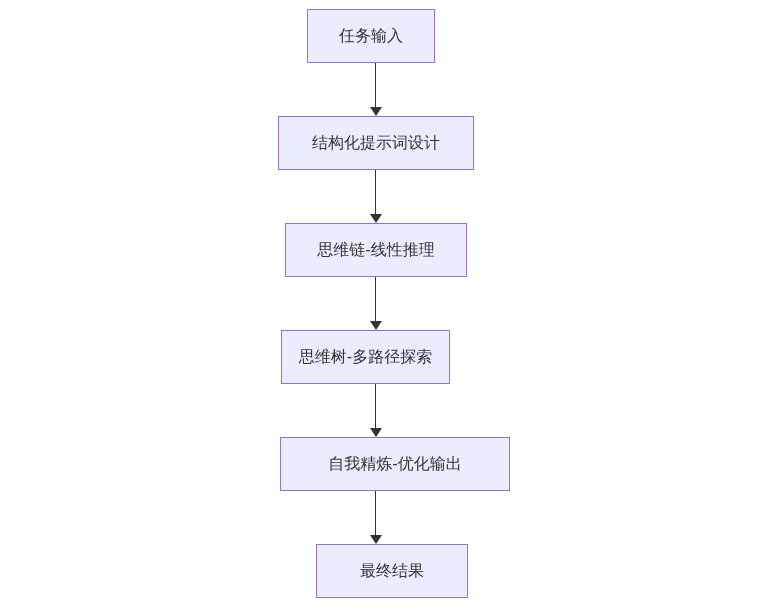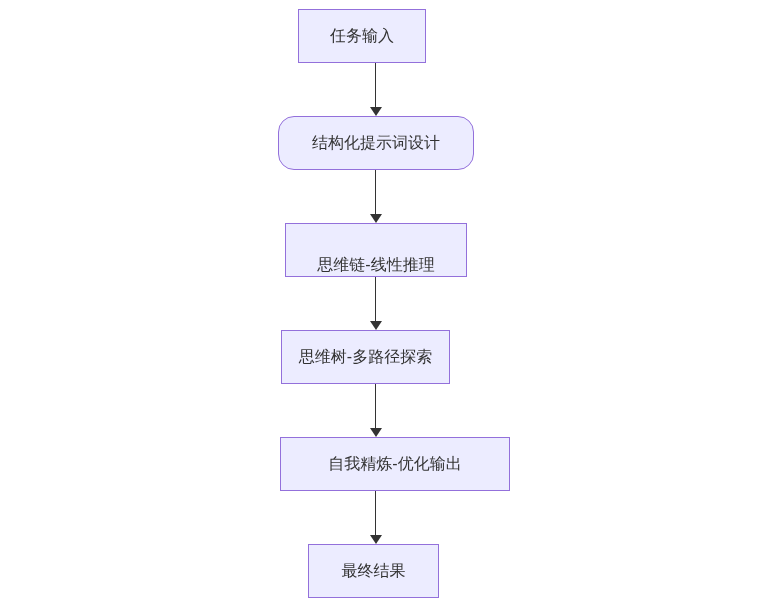--- a/index.html
+++ b/index.html
@@ -21,26 +21,26 @@
     background: #ECECFF;
     border: 1px solid #9370DB;
     color: #333333;
     font-size: 16px;
     display: flex;
     align-items: center;
     justify-content: center;
     text-align: center;
     height: 54px;
   }
-  .node-1 { left: 298px; top: 9px;   width: 128px; }
-  .node-2 { left: 278px; top: 116px; width: 196px; border-radius: 16px; }
-  .node-3 { left: 285px; top: 223px; width: 182px; align-items: flex-end; }
+  .node-1 { left: 307px; top: 9px;   width: 128px; }
+  .node-2 { left: 278px; top: 116px; width: 196px; }
+  .node-3 { left: 285px; top: 223px; width: 182px; }
   .node-4 { left: 281px; top: 330px; width: 169px; }
   .node-5 { left: 280px; top: 437px; width: 230px; }
-  .node-6 { left: 308px; top: 544px; width: 131px; }
+  .node-6 { left: 316px; top: 544px; width: 152px; }
   .connector {
     position: absolute;
     left: 369px;
     width: 13px;
     height: 53px;
     display: flex;
     flex-direction: column;
     align-items: center;
   }
   .conn-1 { top: 63px; }

